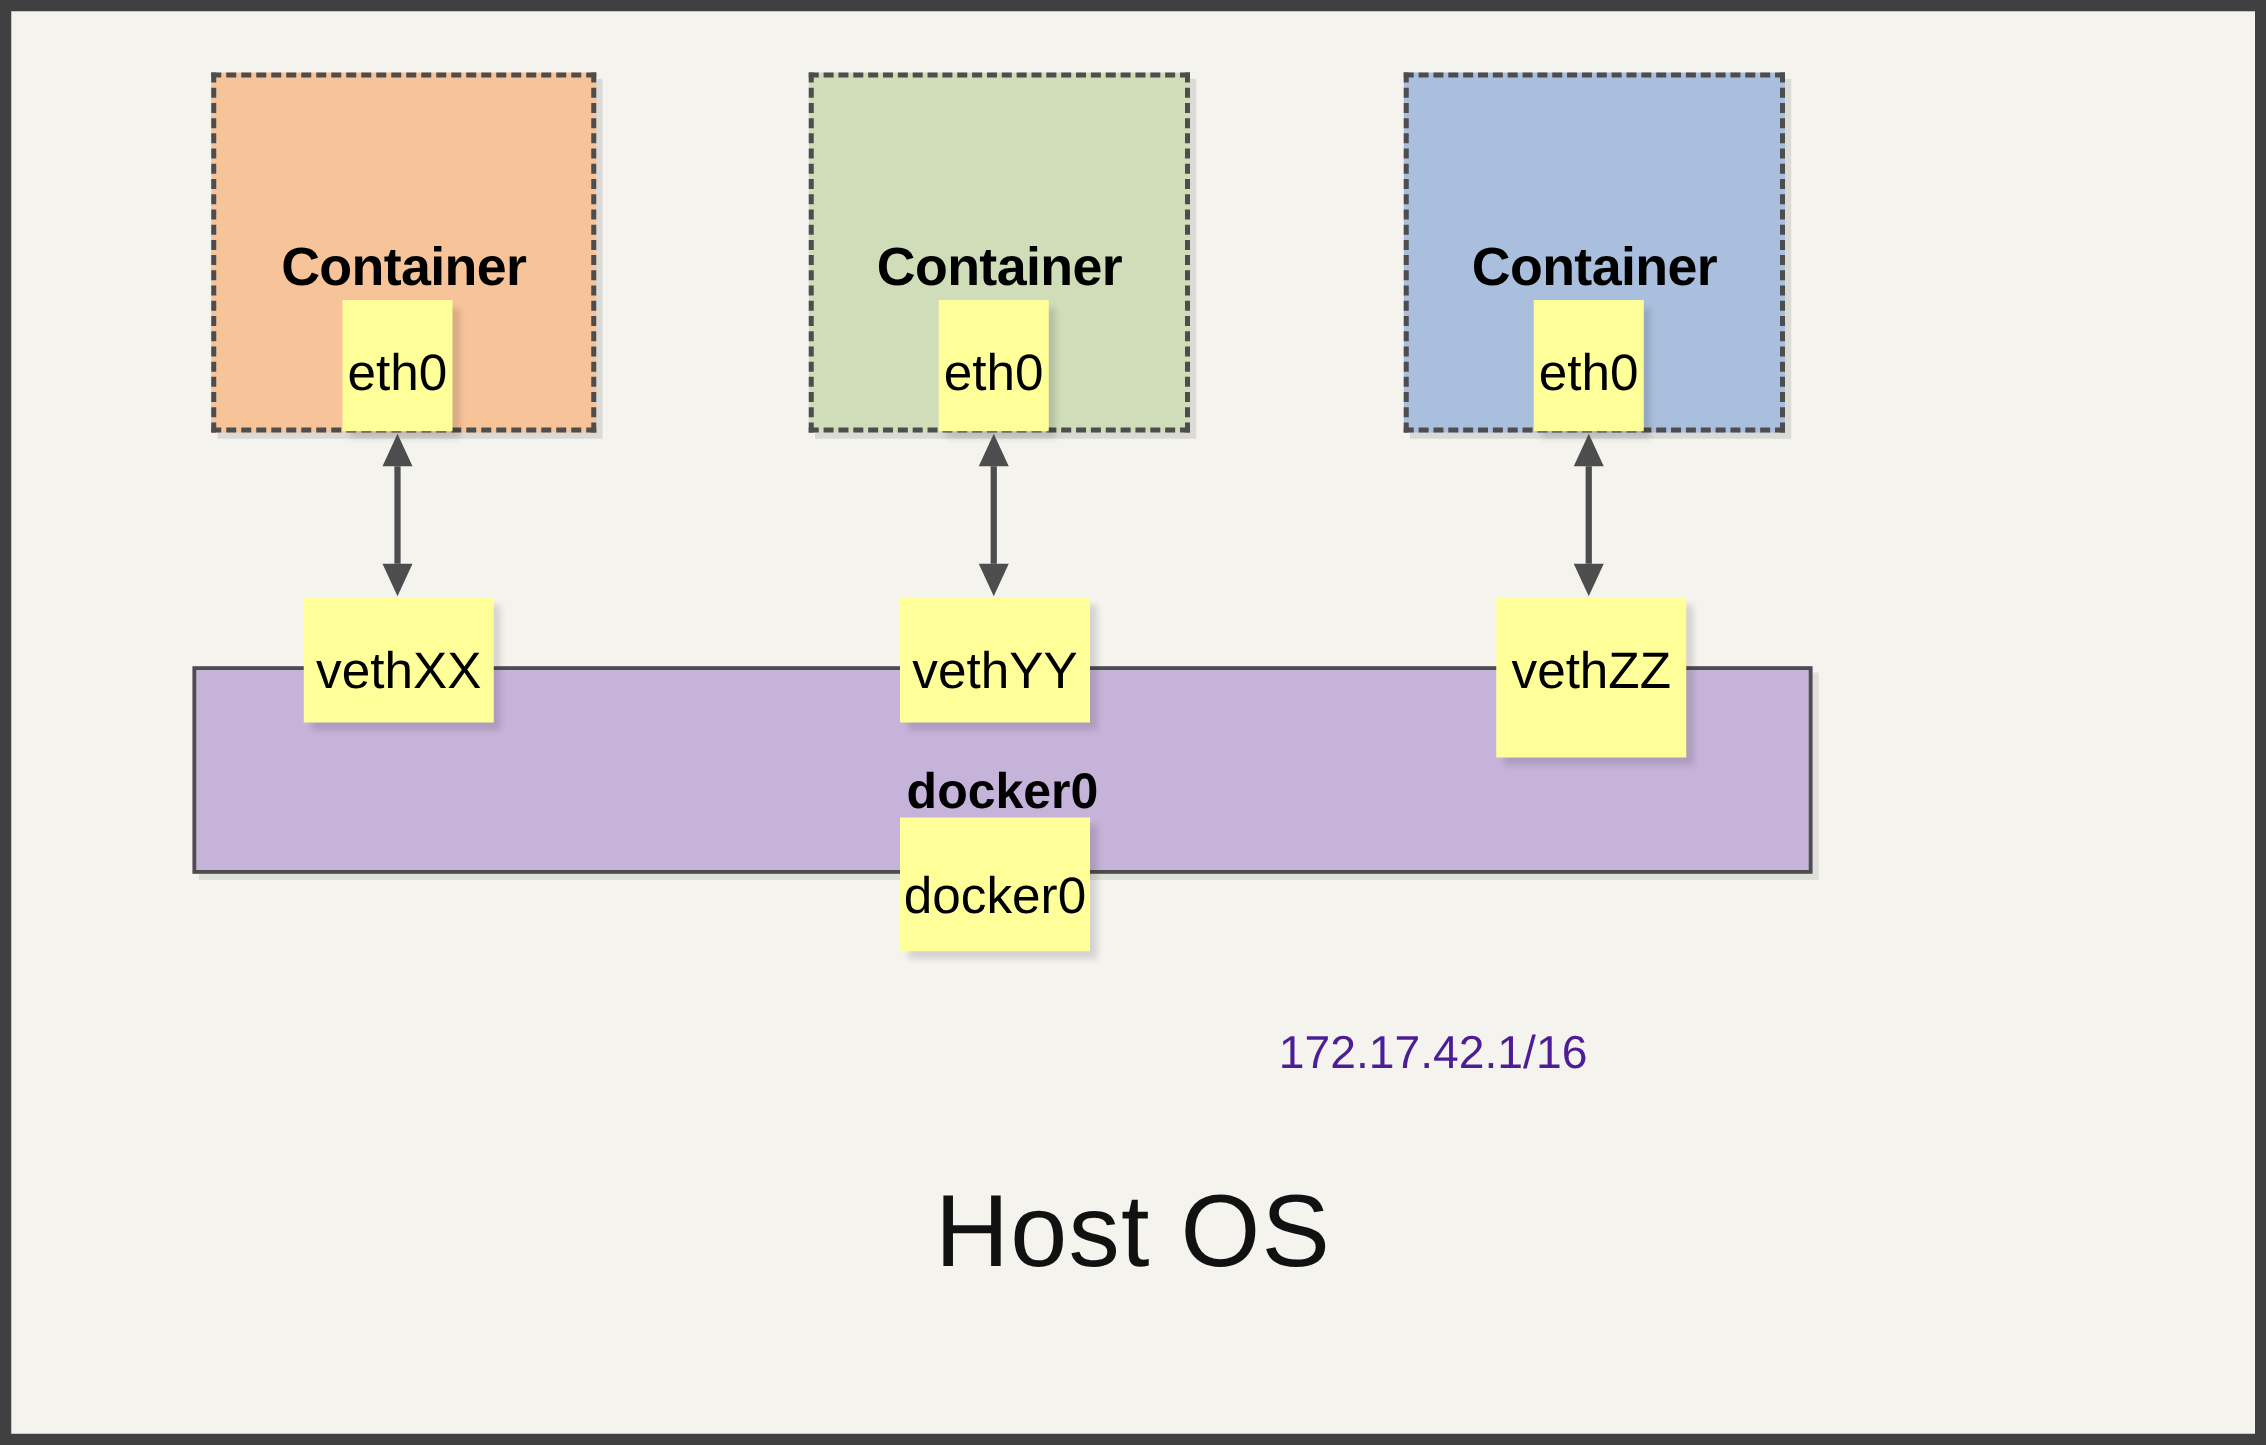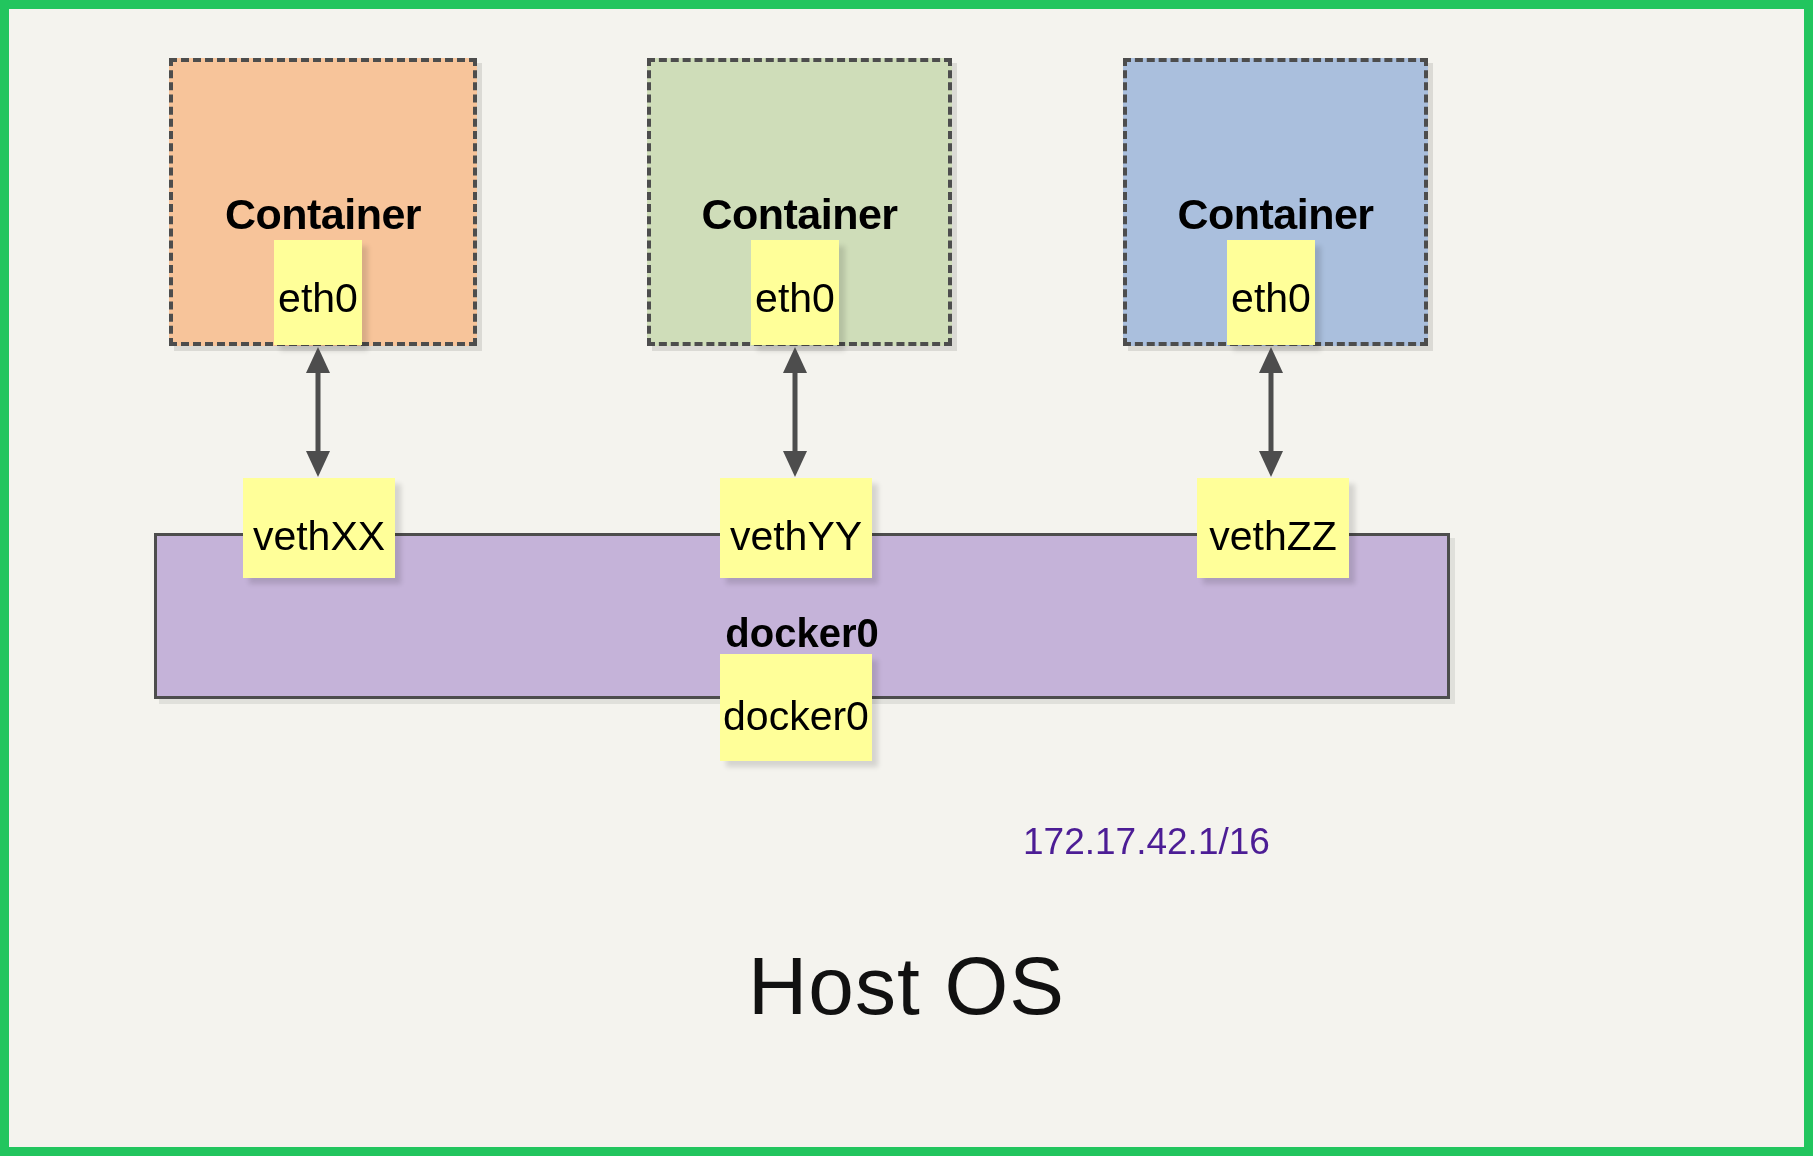--- a/index.html
+++ b/index.html
@@ -13,21 +13,21 @@
     overflow: hidden;
     font-family: "Liberation Sans", sans-serif;
   }
 
   
   #diagram {
     position: relative;
     width: 1813px;
     height: 1156px;
     box-sizing: border-box;
-    border: 9px solid #22c55e;
+    border: 9px solid #404040;
     background: #f4f3ee;
   }
 
   .stage {
     position: absolute;
     inset: 0;
   }
 
   
   .container-box {
@@ -173,21 +173,21 @@
     </div>
 
     <div class="chip" id="veth-chip-1" style="left:234px; top:469px; width:152px; height:100px; padding-top:38px;">
       <span>vethXX</span>
     </div>
 
     <div class="chip" id="veth-chip-2" style="left:711px; top:469px; width:152px; height:100px; padding-top:38px;">
       <span>vethYY</span>
     </div>
 
-    <div class="chip" id="veth-chip-3" style="left:1188px; top:469px; width:152px; height:100px; padding-top:38px;">
+    <div class="chip" id="veth-chip-3" style="left:1188px; top:469px; width:152px; height:128px; padding-top:38px;">
       <span>vethZZ</span>
     </div>
 
     <div class="chip" id="docker0-chip" style="left:711px; top:645px; width:152px; height:107px; padding-top:42px;">
       <span>docker0</span>
     </div>
 
     <div id="ip-label">172.17.42.1/16</div>
 
     <div id="host-os-label">Host OS</div>

